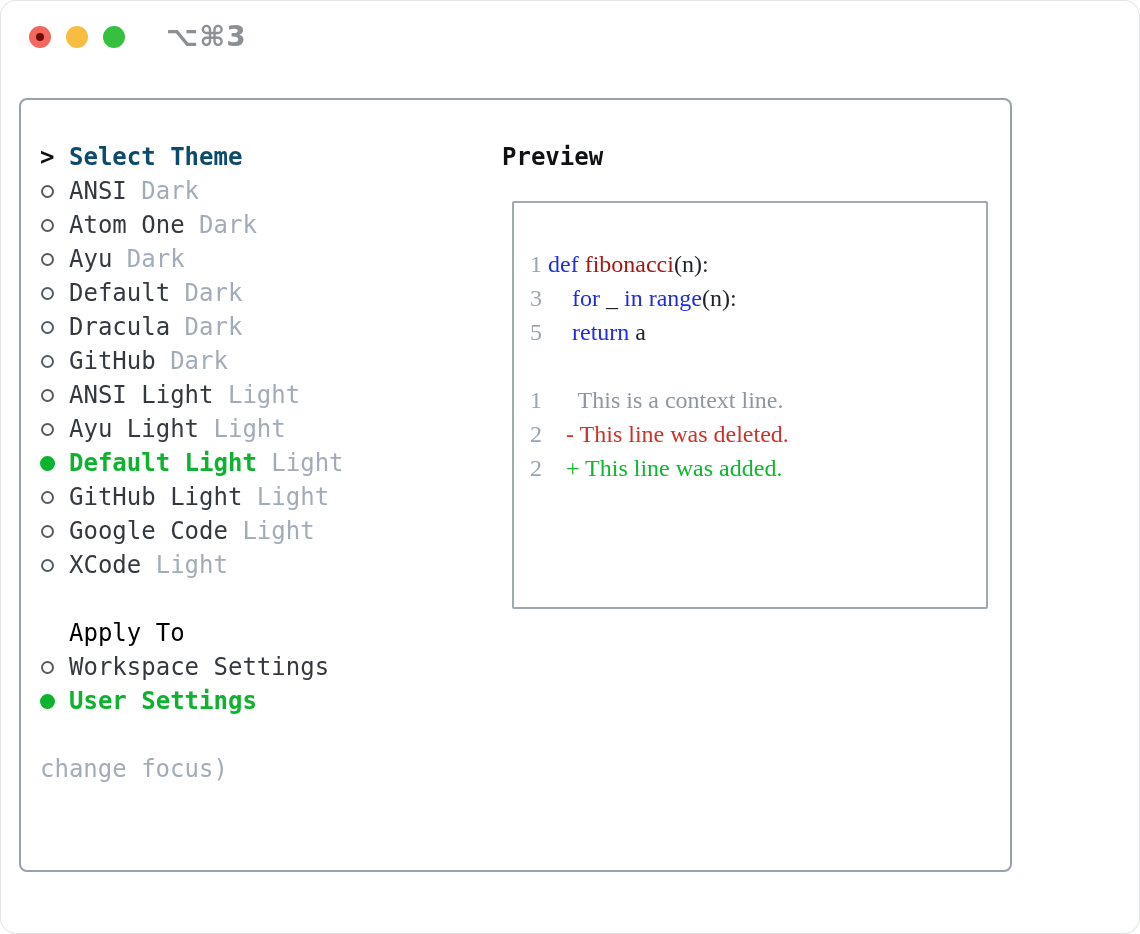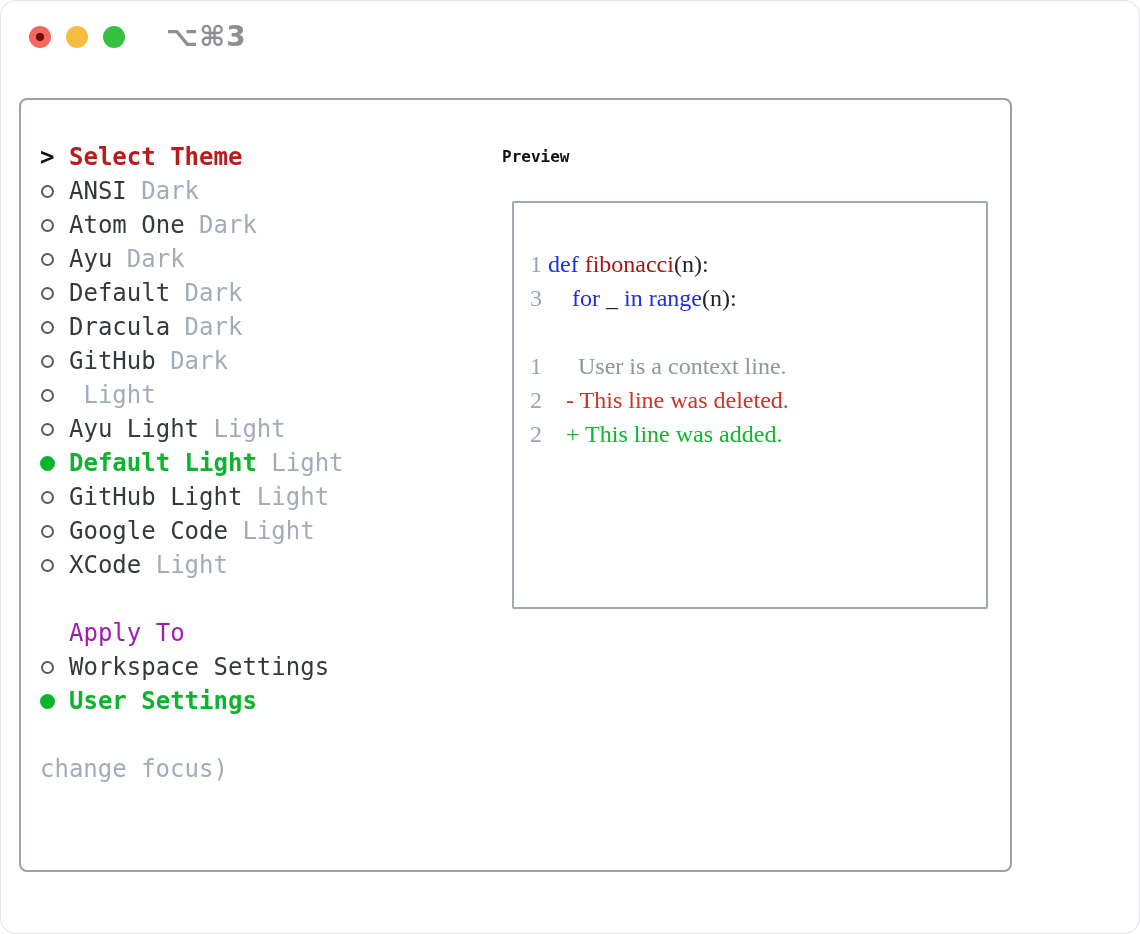--- a/index.html
+++ b/index.html
@@ -28,33 +28,33 @@
 
   
   .main-box{position:absolute;left:19px;top:98px;width:993px;height:774px;
             border:2px solid #99a1ac;border-radius:8px;background:#fff;}
 
   
   .left-col{position:absolute;left:19px;top:40px;font-size:24px;line-height:34px;}
   .row{display:flex;height:34px;align-items:center;white-space:pre;}
   .marker{width:29px;flex:0 0 29px;display:flex;align-items:center;}
   .prompt{font-weight:700;color:#101114;}
-  .htitle{font-weight:700;color:#b91c1c;}
-  .subhead{color:#a21caf;}
+  .htitle{font-weight:700;color:#0c4a6e;}
+  .subhead{color:#000000;}
   .radio{width:13px;height:13px;border:2px solid #555a63;border-radius:50%;margin-left:1px;}
   .row.selected .radio{width:15px;height:15px;margin-left:0;background:var(--accent-green);border-color:var(--accent-green);}
   .tname{color:#34383f;}
   .row.selected .tname{color:var(--accent-green);font-weight:bold;}
   .tvariant{color:var(--muted-gray);margin-left:1ch;}
   .blank{height:34px;}
   .help-line{height:34px;line-height:34px;color:var(--muted-gray);white-space:pre;}
 
   
   .preview-title{position:absolute;left:481px;top:40px;height:34px;line-height:34px;
-                 font-size:16px;font-weight:700;color:#101114;}
+                 font-size:24px;font-weight:700;color:#101114;}
   .preview-box{position:absolute;left:491px;top:101px;width:476px;height:408px;
                border:2px solid #a0a8b2;border-radius:2px;padding:44px 0 0 16px;overflow:hidden;background:#fff;}
   .cl{height:34px;line-height:34px;font-size:24px;white-space:pre;font-family:Liberation Serif, serif;}
   .lnum{color:var(--line-number-gray);}
   .seg-plain{color:#212529;}
   .seg-keyword{color:var(--keyword-blue);}
   .seg-function{color:var(--function-red);}
   .seg-context{color:var(--context-gray);}
   .seg-deleted{color:var(--deleted-red);}
   .seg-added{color:var(--added-green);}
@@ -121,20 +121,21 @@
     <span class="marker">
       <span class="radio"></span>
     </span>
     <span class="tname">GitHub</span>
     <span class="tvariant">Dark</span>
   </div>
           <div class="row theme-row">
     <span class="marker">
       <span class="radio"></span>
     </span>
+    <span class="tname">ANSI Light</span>
     <span class="tvariant">Light</span>
   </div>
           <div class="row theme-row">
     <span class="marker">
       <span class="radio"></span>
     </span>
     <span class="tname">Ayu Light</span>
     <span class="tvariant">Light</span>
   </div>
           <div class="row theme-row selected">
@@ -195,21 +196,22 @@
           <div class="help-line">change focus)</div>
         </div>
     </div>
 
     <div class="preview-title">Preview</div>
 
     <div class="preview-box">
       <div id="code-area">
           <div class="cl"><span class="lnum">1</span><span class="seg-plain"> </span><span class="seg-keyword">def </span><span class="seg-function">fibonacci</span><span class="seg-plain">(n):</span></div>
           <div class="cl"><span class="lnum">3</span><span class="seg-plain"> </span><span class="seg-plain">    </span><span class="seg-keyword">for</span><span class="seg-plain"> _ </span><span class="seg-keyword">in</span><span class="seg-plain"> </span><span class="seg-keyword">range</span><span class="seg-plain">(n):</span></div>
+          <div class="cl"><span class="lnum">5</span><span class="seg-plain"> </span><span class="seg-plain">    </span><span class="seg-keyword">return</span><span class="seg-plain"> a</span></div>
           <div class="cl"><span class="lnum"></span><span class="seg-plain"> </span></div>
-          <div class="cl"><span class="lnum">1</span><span class="seg-plain"> </span><span class="seg-context">     User is a context line.</span></div>
+          <div class="cl"><span class="lnum">1</span><span class="seg-plain"> </span><span class="seg-context">     This is a context line.</span></div>
           <div class="cl"><span class="lnum">2</span><span class="seg-plain"> </span><span class="seg-plain">   </span><span class="seg-deleted">- This line was deleted.</span></div>
           <div class="cl"><span class="lnum">2</span><span class="seg-plain"> </span><span class="seg-plain">   </span><span class="seg-added">+ This line was added.</span></div>
         </div>
     </div>
 
   </div>
 </div>
 
 </body></html>

